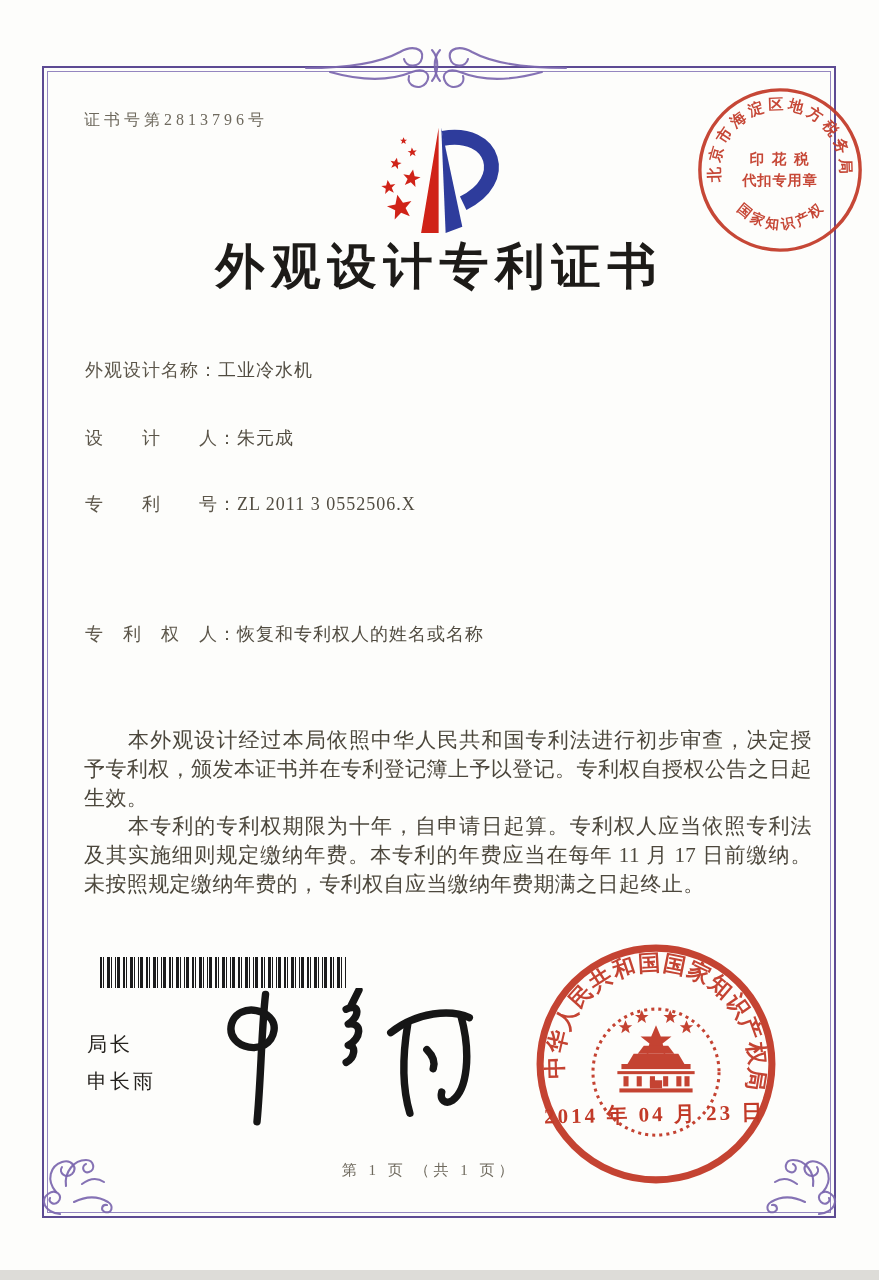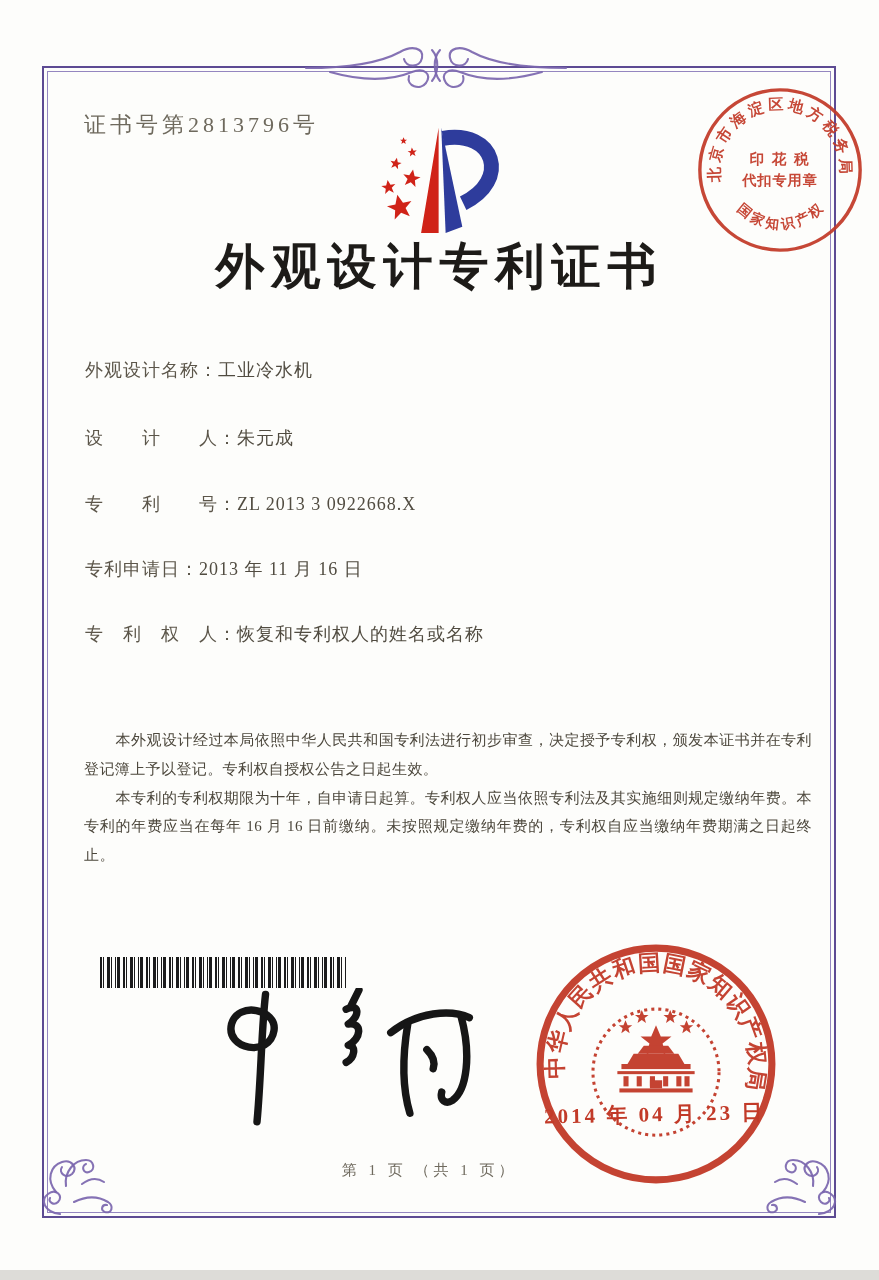--- a/index.html
+++ b/index.html
@@ -12,21 +12,21 @@
   .frame-outer{
     position:absolute;left:42px;top:66px;right:43px;bottom:62px;
     border:2px solid var(--border_purple,#5d4b93);
   }
   .frame-inner{position:absolute;left:3px;top:3px;right:3px;bottom:3px;border:1px solid #9486c0;}
   .ornament{position:absolute;pointer-events:none;}
   .ornament path{stroke:#7b66ae;stroke-width:2.1;fill:none;stroke-linecap:round;opacity:.92;}
   
   .cert-no{
     position:absolute;left:84px;top:110px;
-    font-size:22px;letter-spacing:4px;color:#6e695d;
+    font-size:16px;letter-spacing:4px;color:#6e695d;
   }
   .logo{position:absolute;left:342px;top:126px;width:188px;height:114px;}
   .title{
     position:absolute;left:0;top:234px;width:879px;margin:0;
     text-align:center;font-size:49px;font-weight:600;letter-spacing:7px;
     color:#1d1b18;
   }
   
   .seal-tax{position:absolute;left:694px;top:84px;width:172px;height:172px;opacity:.93;}
   .seal-office{position:absolute;left:534px;top:942px;width:244px;height:244px;opacity:.95;}
@@ -36,21 +36,21 @@
     font-size:21px;font-weight:600;letter-spacing:3px;
     color:var(--seal_red,#c23a28);transform:rotate(-1.2deg);
   }
   
   .field{position:absolute;left:85px;font-size:18px;color:#575247;letter-spacing:1px;white-space:nowrap;}
   .f-label{color:#5c564a;}
   .f-value{color:#514c41;}
   
   .paragraphs{
     position:absolute;left:84px;top:726px;width:728px;
-    font-size:15px;line-height:28.8px;color:#4c473c;letter-spacing:.4px;
+    font-size:21px;line-height:28.8px;color:#4c473c;letter-spacing:.4px;
     text-align:justify;
   }
   .paragraphs p{margin:0;text-indent:2.1em;}
   
   .barcode{
     position:absolute;left:100px;top:957px;width:247px;height:31px;
     background:repeating-linear-gradient(90deg,
       #1b1b1b 0 2px,transparent 2px 3px,
       #1b1b1b 3px 4px,transparent 4px 7px,
       #1b1b1b 7px 10px,transparent 10px 11px,
@@ -140,36 +140,37 @@
     <text x="88" y="103" text-anchor="middle" fill="#c23a28" font-size="14.5" font-weight="700" letter-spacing="1">代扣专用章</text>
   </svg>
 
   <div class="field" style="top:426px">
     <span class="f-label">设　　计　　人：</span><span class="f-value">朱元成</span>
   </div>
   <div class="field" style="top:358px">
     <span class="f-label">外观设计名称：</span><span class="f-value">工业冷水机</span>
   </div>
   <div class="field" style="top:492px">
-    <span class="f-label">专　　利　　号：</span><span class="f-value">ZL 2013 3 0922668.X</span>
-  </div>
-  <div class="field" style="top:557px">
-    <span class="f-label">专利申请日：</span><span class="f-value">2013 年 11 月 16 日</span>
+    <span class="f-label">专　　利　　号：</span><span class="f-value">ZL 2011 3 0552506.X</span>
   </div>
   <div class="field" style="top:622px">
     <span class="f-label">专　利　权　人：</span><span class="f-value">恢复和专利权人的姓名或名称</span>
   </div>
 
   <div class="paragraphs">
     <p>本外观设计经过本局依照中华人民共和国专利法进行初步审查，决定授予专利权，颁发本证书并在专利登记簿上予以登记。专利权自授权公告之日起生效。</p>
-    <p>本专利的专利权期限为十年，自申请日起算。专利权人应当依照专利法及其实施细则规定缴纳年费。本专利的年费应当在每年 16 月 16 日前缴纳。未按照规定缴纳年费的，专利权自应当缴纳年费期满之日起终止。</p>
+    <p>本专利的专利权期限为十年，自申请日起算。专利权人应当依照专利法及其实施细则规定缴纳年费。本专利的年费应当在每年 11 月 17 日前缴纳。未按照规定缴纳年费的，专利权自应当缴纳年费期满之日起终止。</p>
   </div>
 
   <div class="barcode"></div>
 
+  <div class="director">
+    <div>局长</div>
+    <div>申长雨</div>
+  </div>
 
   <svg class="signature" viewBox="0 0 270 130">
     <path d="M62,6 C58,42 58,82 54,126"></path>
     <path d="M30,34 C24,58 66,66 70,40 C73,20 36,12 30,34"></path>
     <path d="M138,20 C150,14 152,26 140,34 C154,32 152,48 140,54 C148,54 146,66 138,70"></path>
     <path d="M150,2 C147,8 145,12 143,16"></path>
     <path d="M180,42 C205,22 237,20 254,28"></path>
     <path d="M196,34 C190,70 192,98 198,118"></path>
     <path d="M246,26 C256,62 252,96 238,106 C232,110 226,106 228,98"></path>
     <path d="M214,58 C220,64 222,70 220,76"></path>

